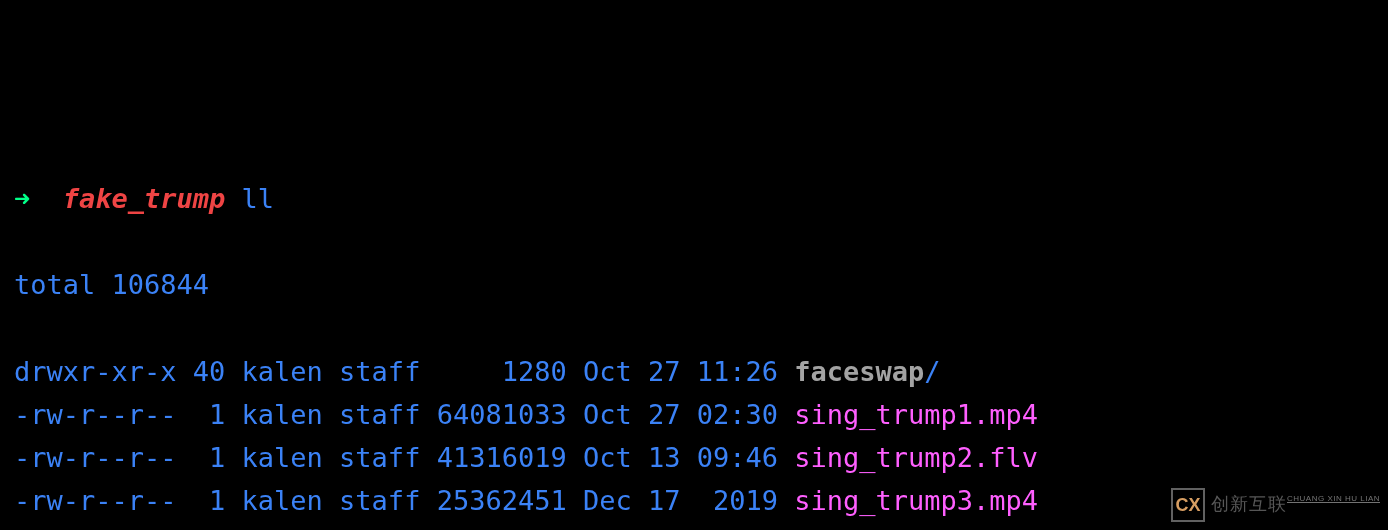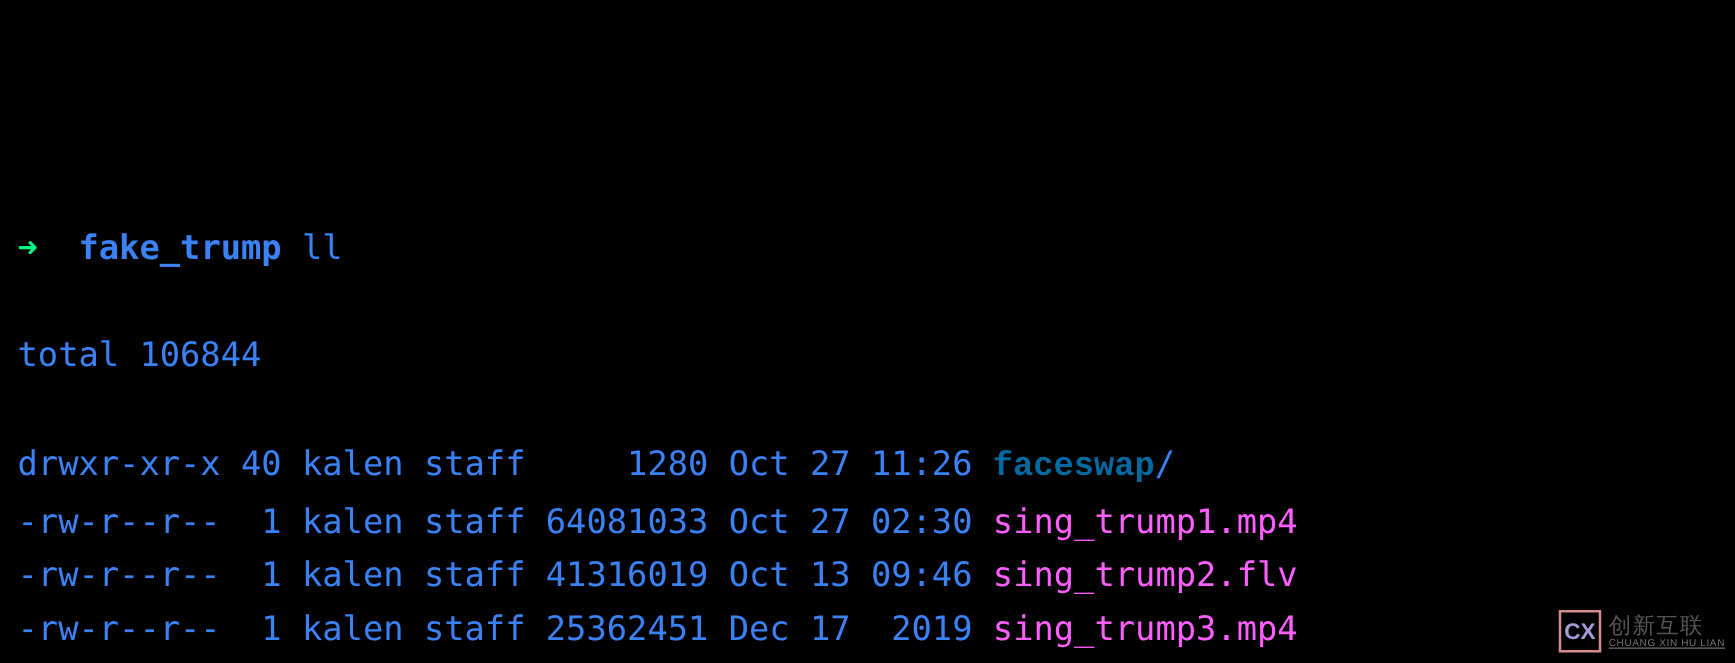--- a/index.html
+++ b/index.html
@@ -21,27 +21,27 @@
       position: relative;
     }
     .line {
       white-space: pre;
     }
     .arrow {
       color: #00ff88;
       font-weight: bold;
     }
     .cwd {
-      color: #3b82f6;
+      color: #ef4444;
       font-weight: bold;
+      font-style: italic;
     }
     .dir {
-      color: #0369a1;
+      color: #a3a3a3;
       font-weight: bold;
-      font-family: Liberation Mono, monospace;
     }
     .file {
       color: #ff5fff;
       margin-top: 36px;
     }
     .white {
       color: #3b82f6;
     }
     .watermark {
       position: absolute;
@@ -61,32 +61,32 @@
     }
     .watermark .wm-text-en {
       font-size: 8px;
       color: #888;
       letter-spacing: 0.5px;
       text-decoration: underline;
     }
     .watermark .wm-logo {
       width: 34px;
       height: 34px;
-      border: 2px solid #fca5a5;
+      border: 2px solid #737373;
       display: flex;
       align-items: center;
       justify-content: center;
       font-family: sans-serif;
       font-weight: bold;
       font-size: 18px;
-      color: #c4b5fd;
+      color: #fdba74;
     }
     .wm-stack {
       display: flex;
-      flex-direction: column;
+      flex-direction: row;
       line-height: 1.1;
       align-items: flex-start;
     }
   </style>
 </head>
 <body>
 
 
 
 <div class="line"><span class="arrow">➜</span>  <span class="cwd">fake_trump</span> <span class="white">ll</span></div>

